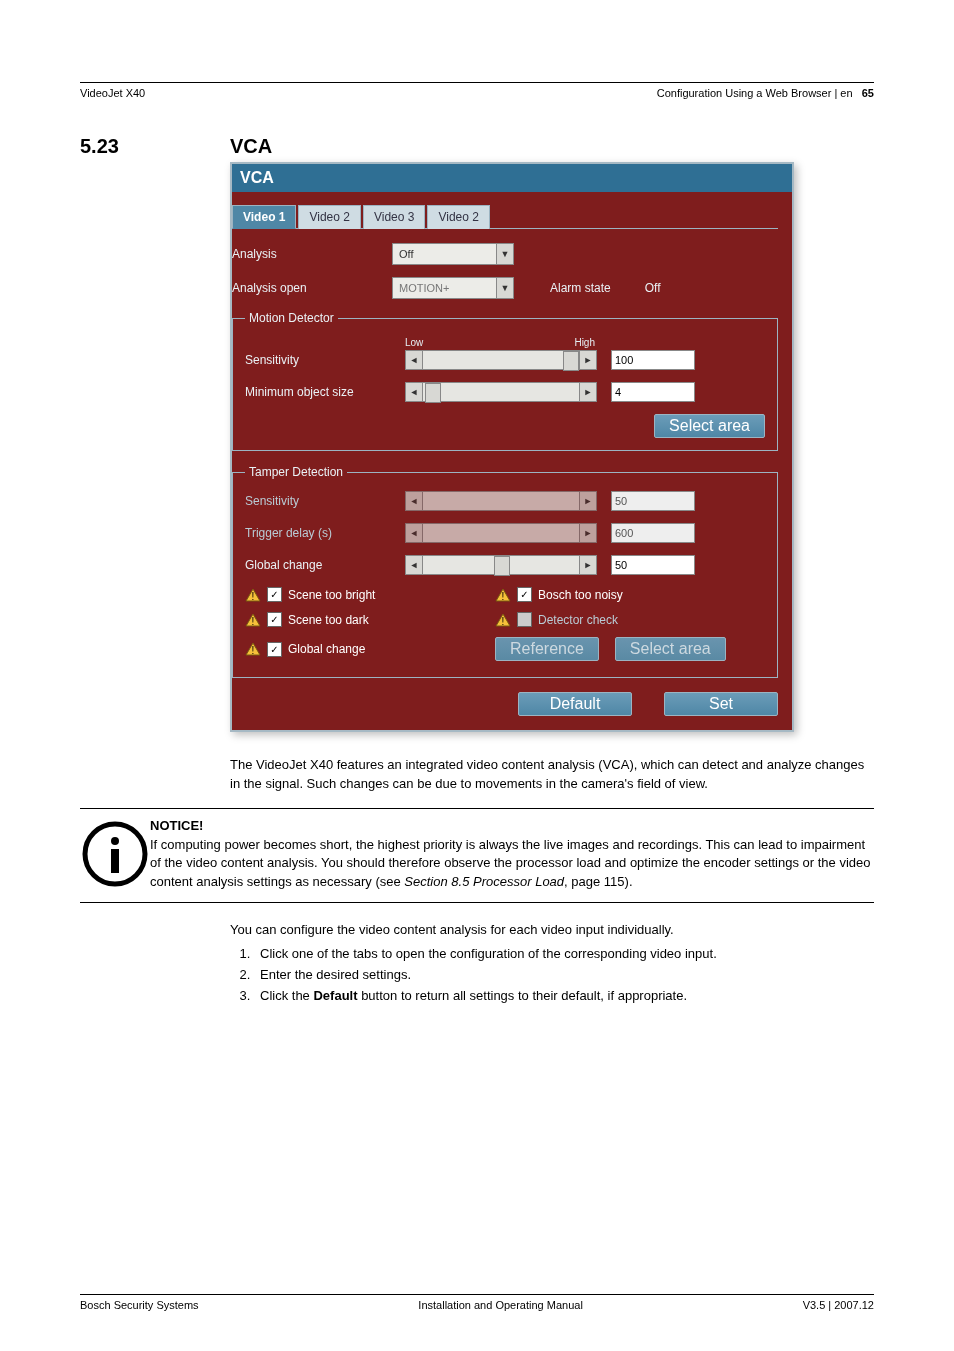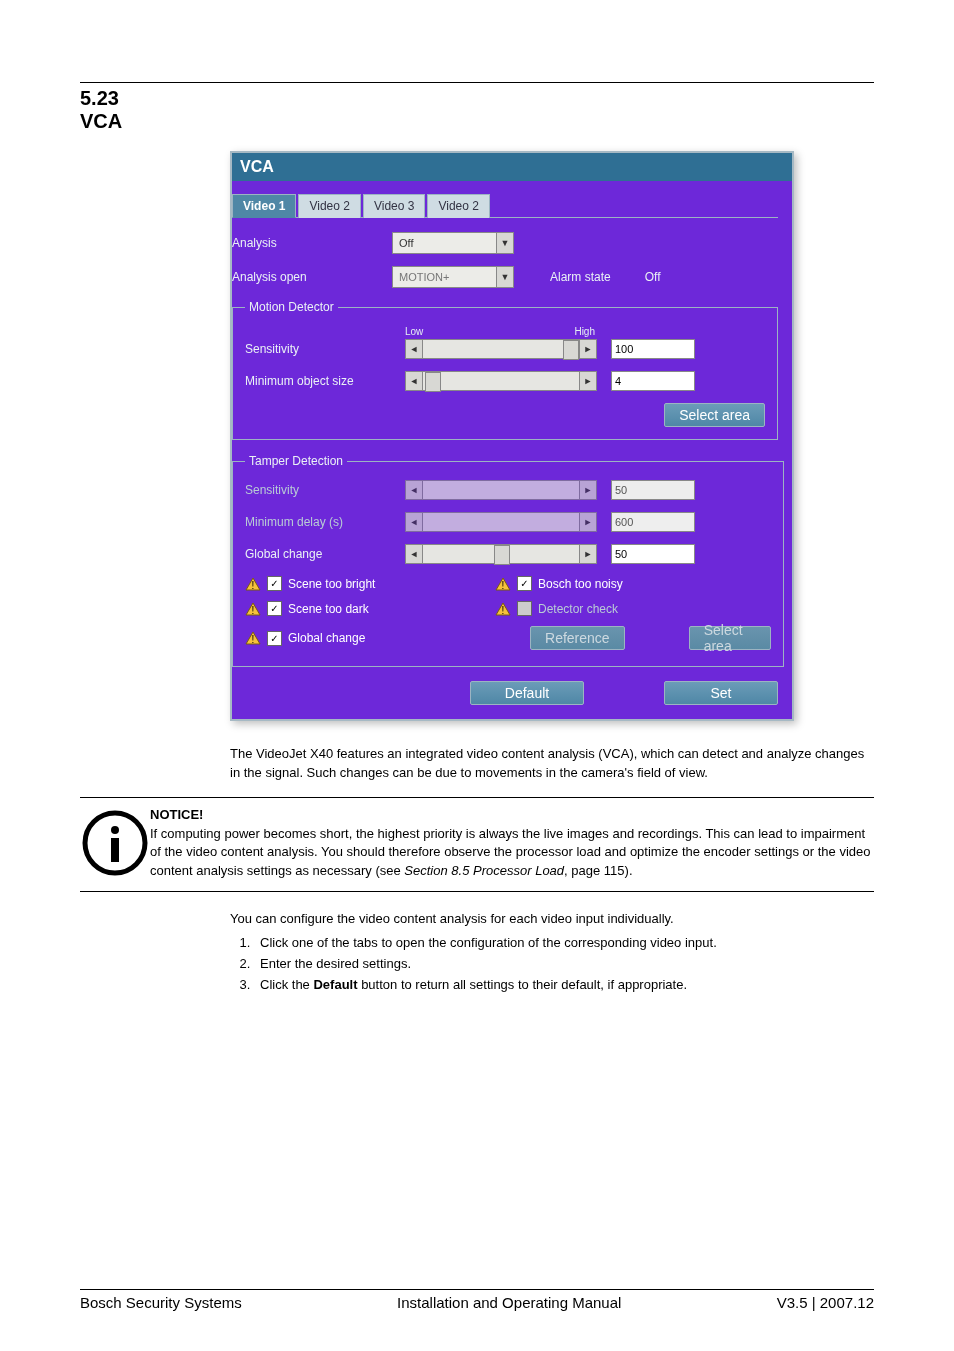--- a/index.html
+++ b/index.html
@@ -20,22 +20,21 @@
   }
   .header-row {
     display: flex;
     justify-content: space-between;
     font-size: 11px;
     margin-bottom: 36px;
   }
   .header-right b { font-weight: bold; }
   .section-head {
     display: flex;
-    margin-bottom: 18px;
-    flex-direction: column;
+    margin-bottom: 4px;
   }
   .section-num {
     width: 150px;
     font-size: 20px;
     font-weight: bold;
   }
   .section-title {
     font-size: 20px;
     font-weight: bold;
   }
@@ -51,21 +50,21 @@
     color: #fff;
   }
   .panel-title {
     background: #2f6f94;
     color: #fff;
     font-weight: bold;
     padding: 5px 8px;
     font-size: 16px;
   }
   .panel-body {
-    background: #6d28d9;
+    background: #7f1d1d;
     padding: 12px 14px 14px 0;
   }
   .tabs {
     display: flex;
     margin-bottom: 14px;
     border-bottom: 1px solid #9cb4c2;
   }
   .tab {
     padding: 4px 10px;
     border: 1px solid #9cb4c2;
@@ -166,23 +165,22 @@
     display: inline-flex; align-items: center;
   }
   .numbox.disabled { color: #555; background: #eee; }
   .btn {
     display: inline-flex; align-items:center; justify-content:center;
     height: 22px;
     padding: 0 14px;
     background: linear-gradient(#6b9cb8,#4f87a6);
     border: 1px solid #9cb4c2;
     color: #fff;
-    font-size: 14px;
+    font-size: 16px;
     border-radius: 2px;
-    margin-left: 48px;
   }
   .btn.disabled { color: #cdd9e0; border-color: #9cb4c2; background: linear-gradient(#6994ae,#5a8aa4);}
   .btn-row-right {
     display:flex; justify-content:flex-end; gap:12px;
   }
   .check-row {
     display:flex; gap:40px; margin-bottom:10px;
   }
   .check-item {
     display:flex; align-items:center; gap:6px;
@@ -220,30 +218,37 @@
   .notice-text { font-size:13px; line-height:1.45; }
   ol.steps { margin: 4px 0 0 0; padding-left: 24px; }
   ol.steps li { font-size:13px; line-height:1.6; padding-left: 6px; }
   .footer {
     position: absolute;
     left: 80px; right: 80px;
     bottom: 40px;
   }
   .footer hr { border:none; border-top:1px solid #000; margin:0 0 4px 0;}
   .footer-row {
-    display:flex; justify-content:space-between; font-size:15px;
+    display:flex; justify-content:space-between; font-size:11px;
   }
   .page-wrap { position: relative; min-height: 1351px; width: 954px;}
 </style>
 </head>
 <body>
 <div class="page-wrap">
 <div class="page">
 
 <hr class="hr-top">
+<div class="header-row">
+  <div>VideoJet X40</div>
+  <div class="header-right">
+    <span>Configuration Using a Web Browser | en</span>
+    &nbsp;&nbsp;<b>65</b>
+  </div>
+</div>
 
 <div class="section-head">
   <div class="section-num">5.23</div>
   <div class="section-title">VCA</div>
 </div>
 
 <div class="content-col">
 
   <div class="panel">
     <div class="panel-title">VCA</div>
@@ -320,21 +325,21 @@
           <div class="lbl dim">Sensitivity</div>
           <div class="scrollbar" style="opacity:.7">
             <div class="sb-btn">◄</div>
             <div class="sb-track"></div>
             <div class="sb-btn">►</div>
           </div>
           <div class="numbox disabled">50</div>
         </div>
 
         <div class="row">
-          <div class="lbl dim">Minimum delay (s)</div>
+          <div class="lbl dim">Trigger delay (s)</div>
           <div class="scrollbar" style="opacity:.7">
             <div class="sb-btn">◄</div>
             <div class="sb-track"></div>
             <div class="sb-btn">►</div>
           </div>
           <div class="numbox disabled">600</div>
         </div>
 
         <div class="row">
           <div class="lbl">Global change</div>

